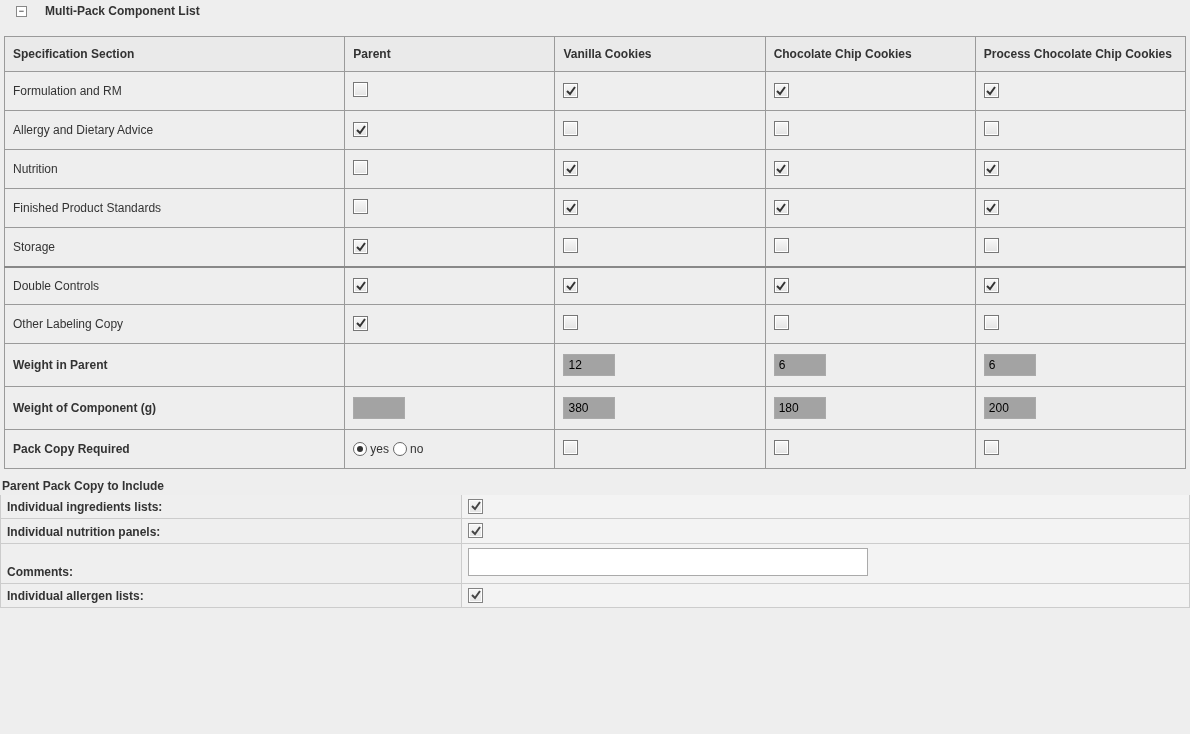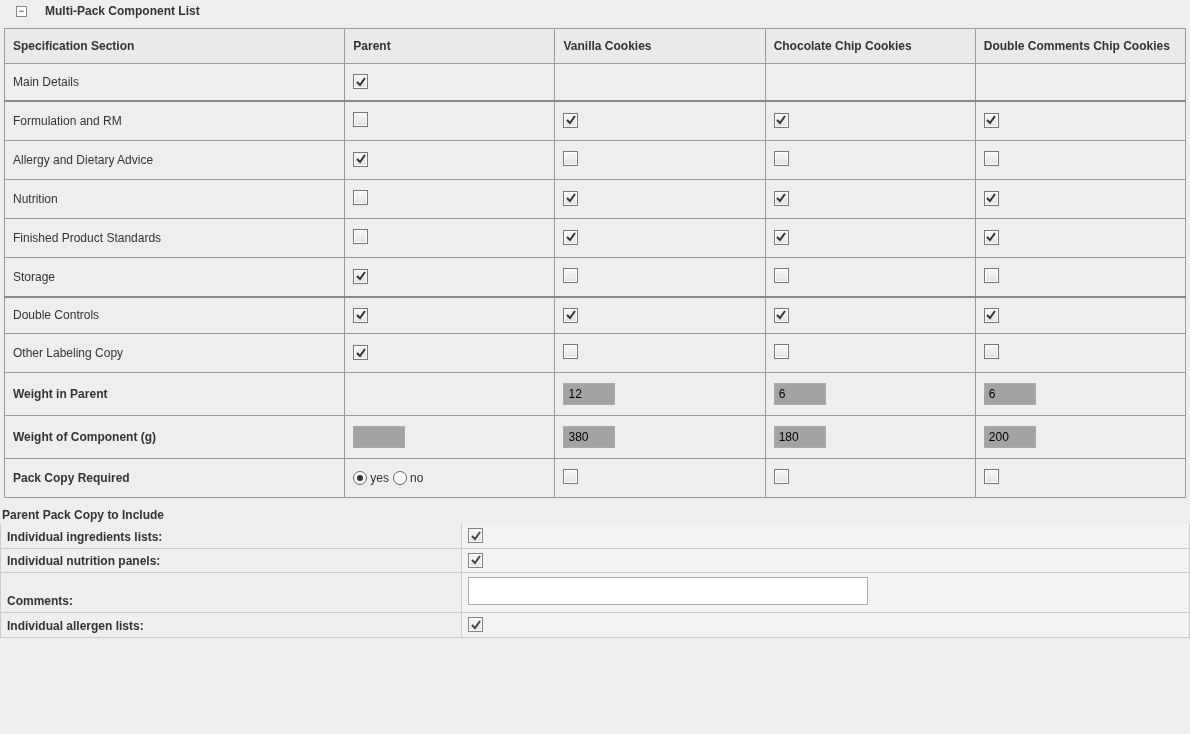--- a/index.html
+++ b/index.html
@@ -25,21 +25,21 @@
     margin-right: 18px;
     background: #fff;
     color: #555;
     cursor: pointer;
     user-select: none;
     margin-left: 10px;
   }
   table.grid {
     border-collapse: collapse;
     width: calc(100% - 8px);
-    margin: 4px 4px 6px 4px;
+    margin: 12px 4px 6px 4px;
     background: #eeeeee;
   }
   table.grid th, table.grid td {
     border: 1px solid #9a9a9a;
     padding: 10px 8px;
     text-align: left;
     vertical-align: middle;
   }
   table.grid th {
     background: #eaeaea;
@@ -142,35 +142,24 @@
       <col class="c3">
       <col class="c4">
       <col class="c5">
   </colgroup>
   <thead>
     <tr>
       <th>Specification Section</th>
       <th>Parent</th>
       <th>Vanilla Cookies</th>
       <th>Chocolate Chip Cookies</th>
-      <th>Double Comments Chip Cookies</th>
+      <th>Process Chocolate Chip Cookies</th>
     </tr>
   </thead>
   <tbody id="rows-body">
-      <tr class="group-end">
-        <td class="row-label">Main Details</td>
-        <td><span class="chk checked">
-            <svg viewBox="0 0 10 10">
-              <polyline points="1,5 4,8 9,1" fill="none" stroke="#333" stroke-width="2"></polyline>
-            </svg>
-          </span></td>
-        <td></td>
-        <td></td>
-        <td></td>
-      </tr>
       <tr>
         <td class="row-label">Formulation and RM</td>
         <td><span class="chk"></span></td>
         <td><span class="chk checked">
             <svg viewBox="0 0 10 10">
               <polyline points="1,5 4,8 9,1" fill="none" stroke="#333" stroke-width="2"></polyline>
             </svg>
           </span></td>
         <td><span class="chk checked">
             <svg viewBox="0 0 10 10">

